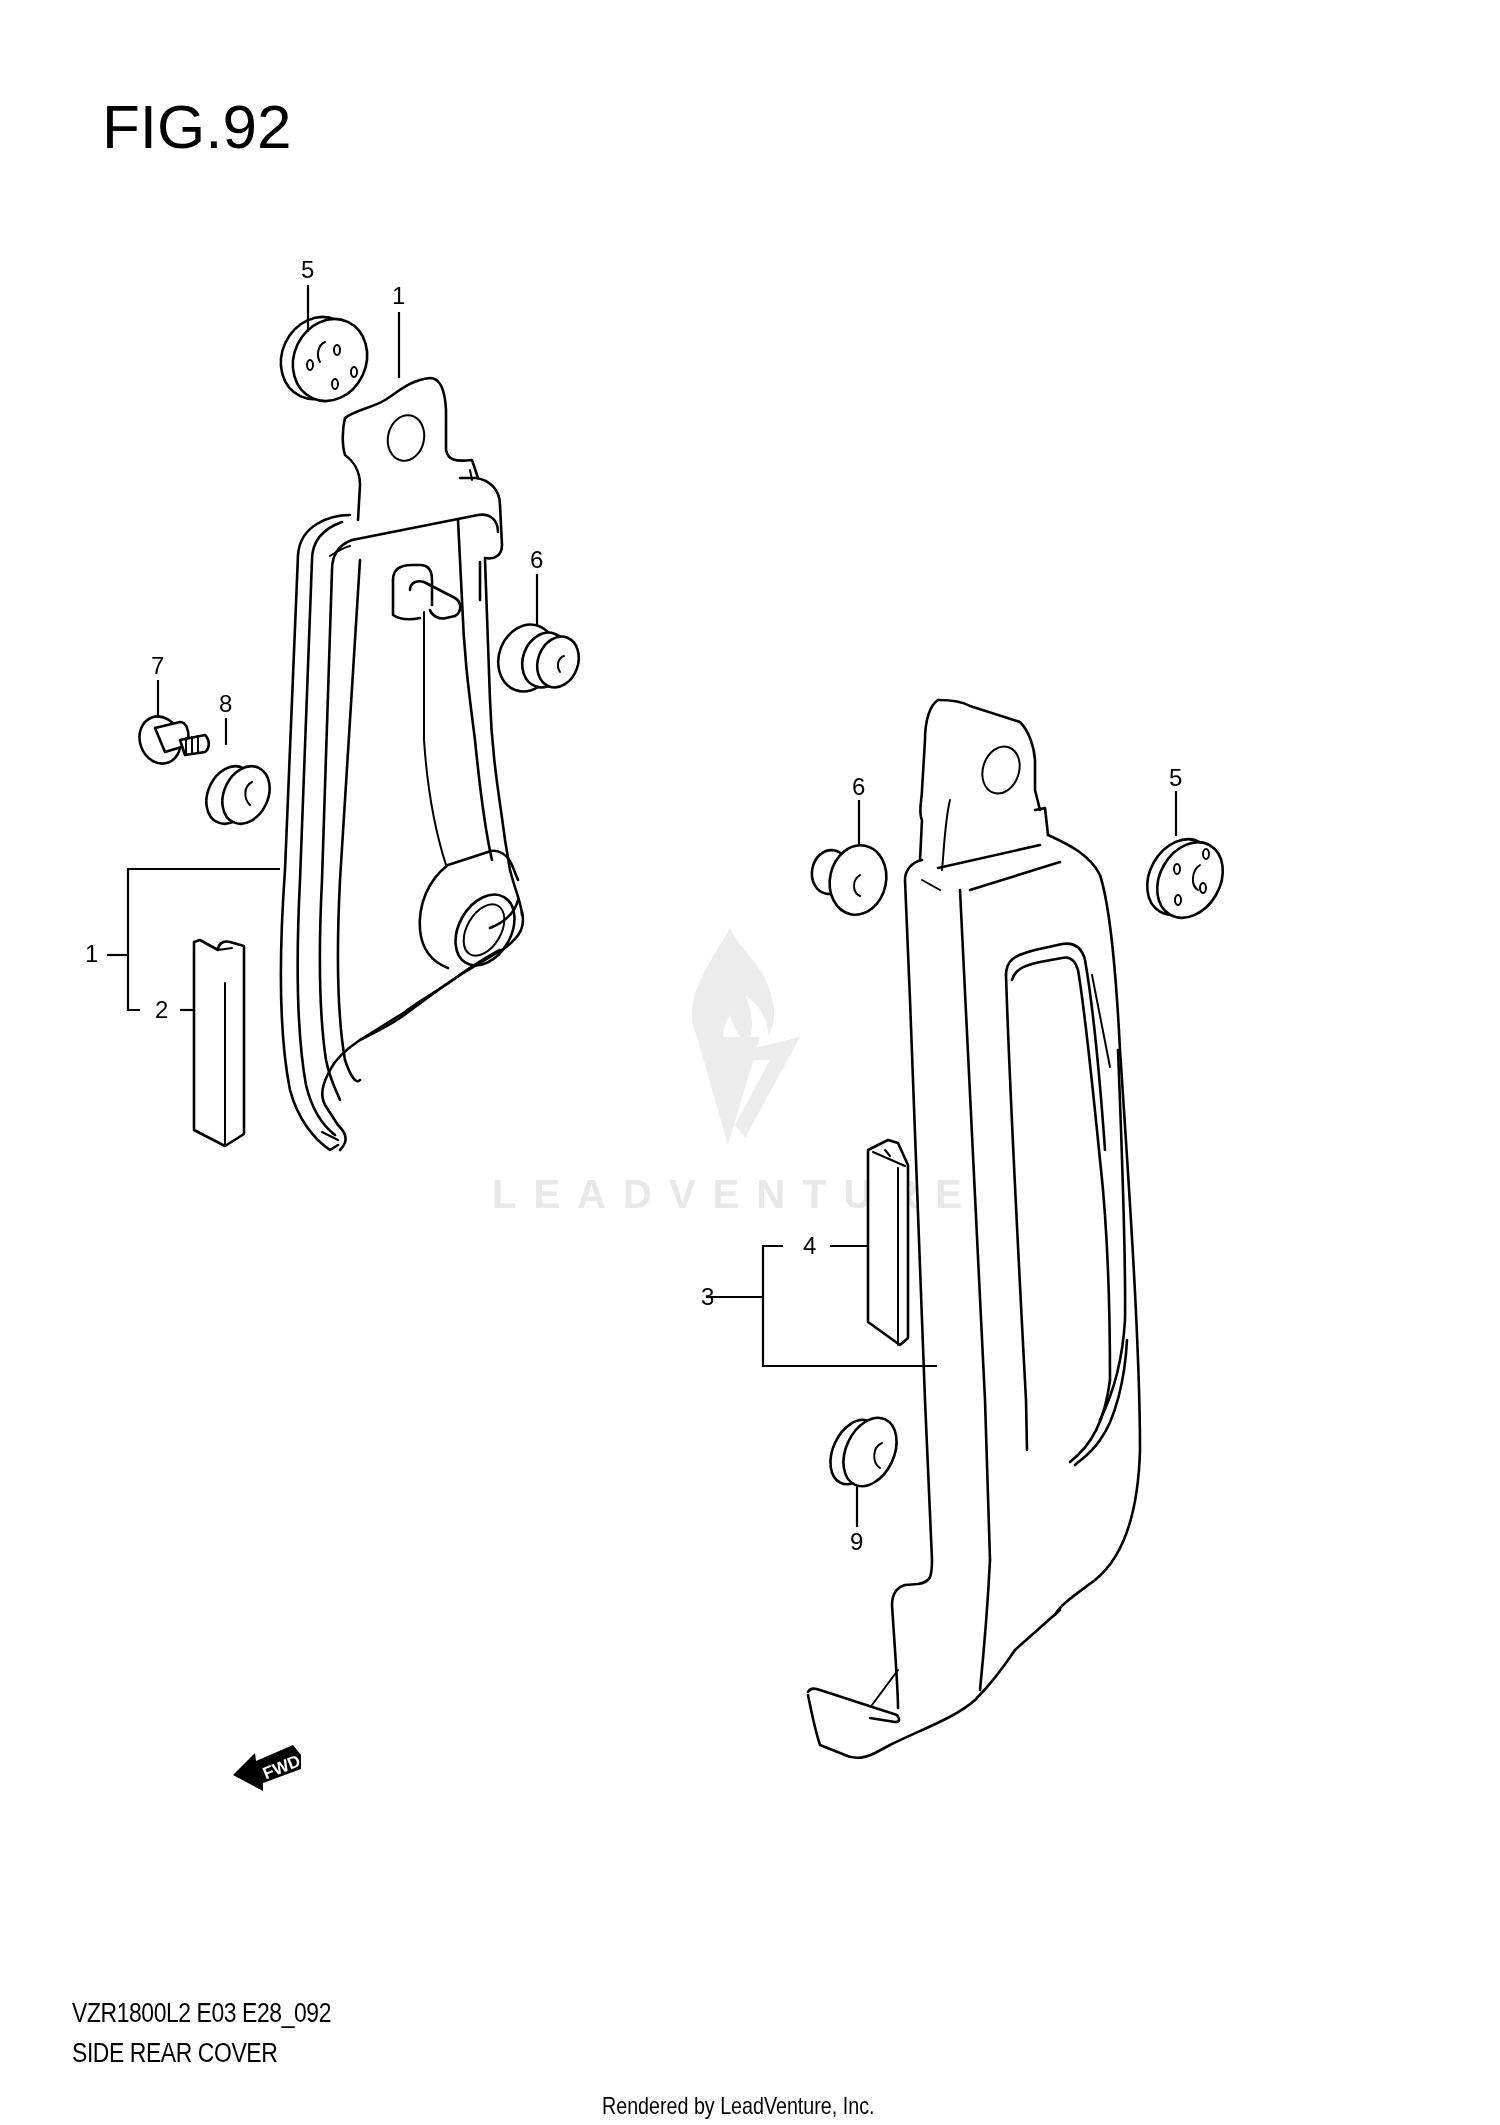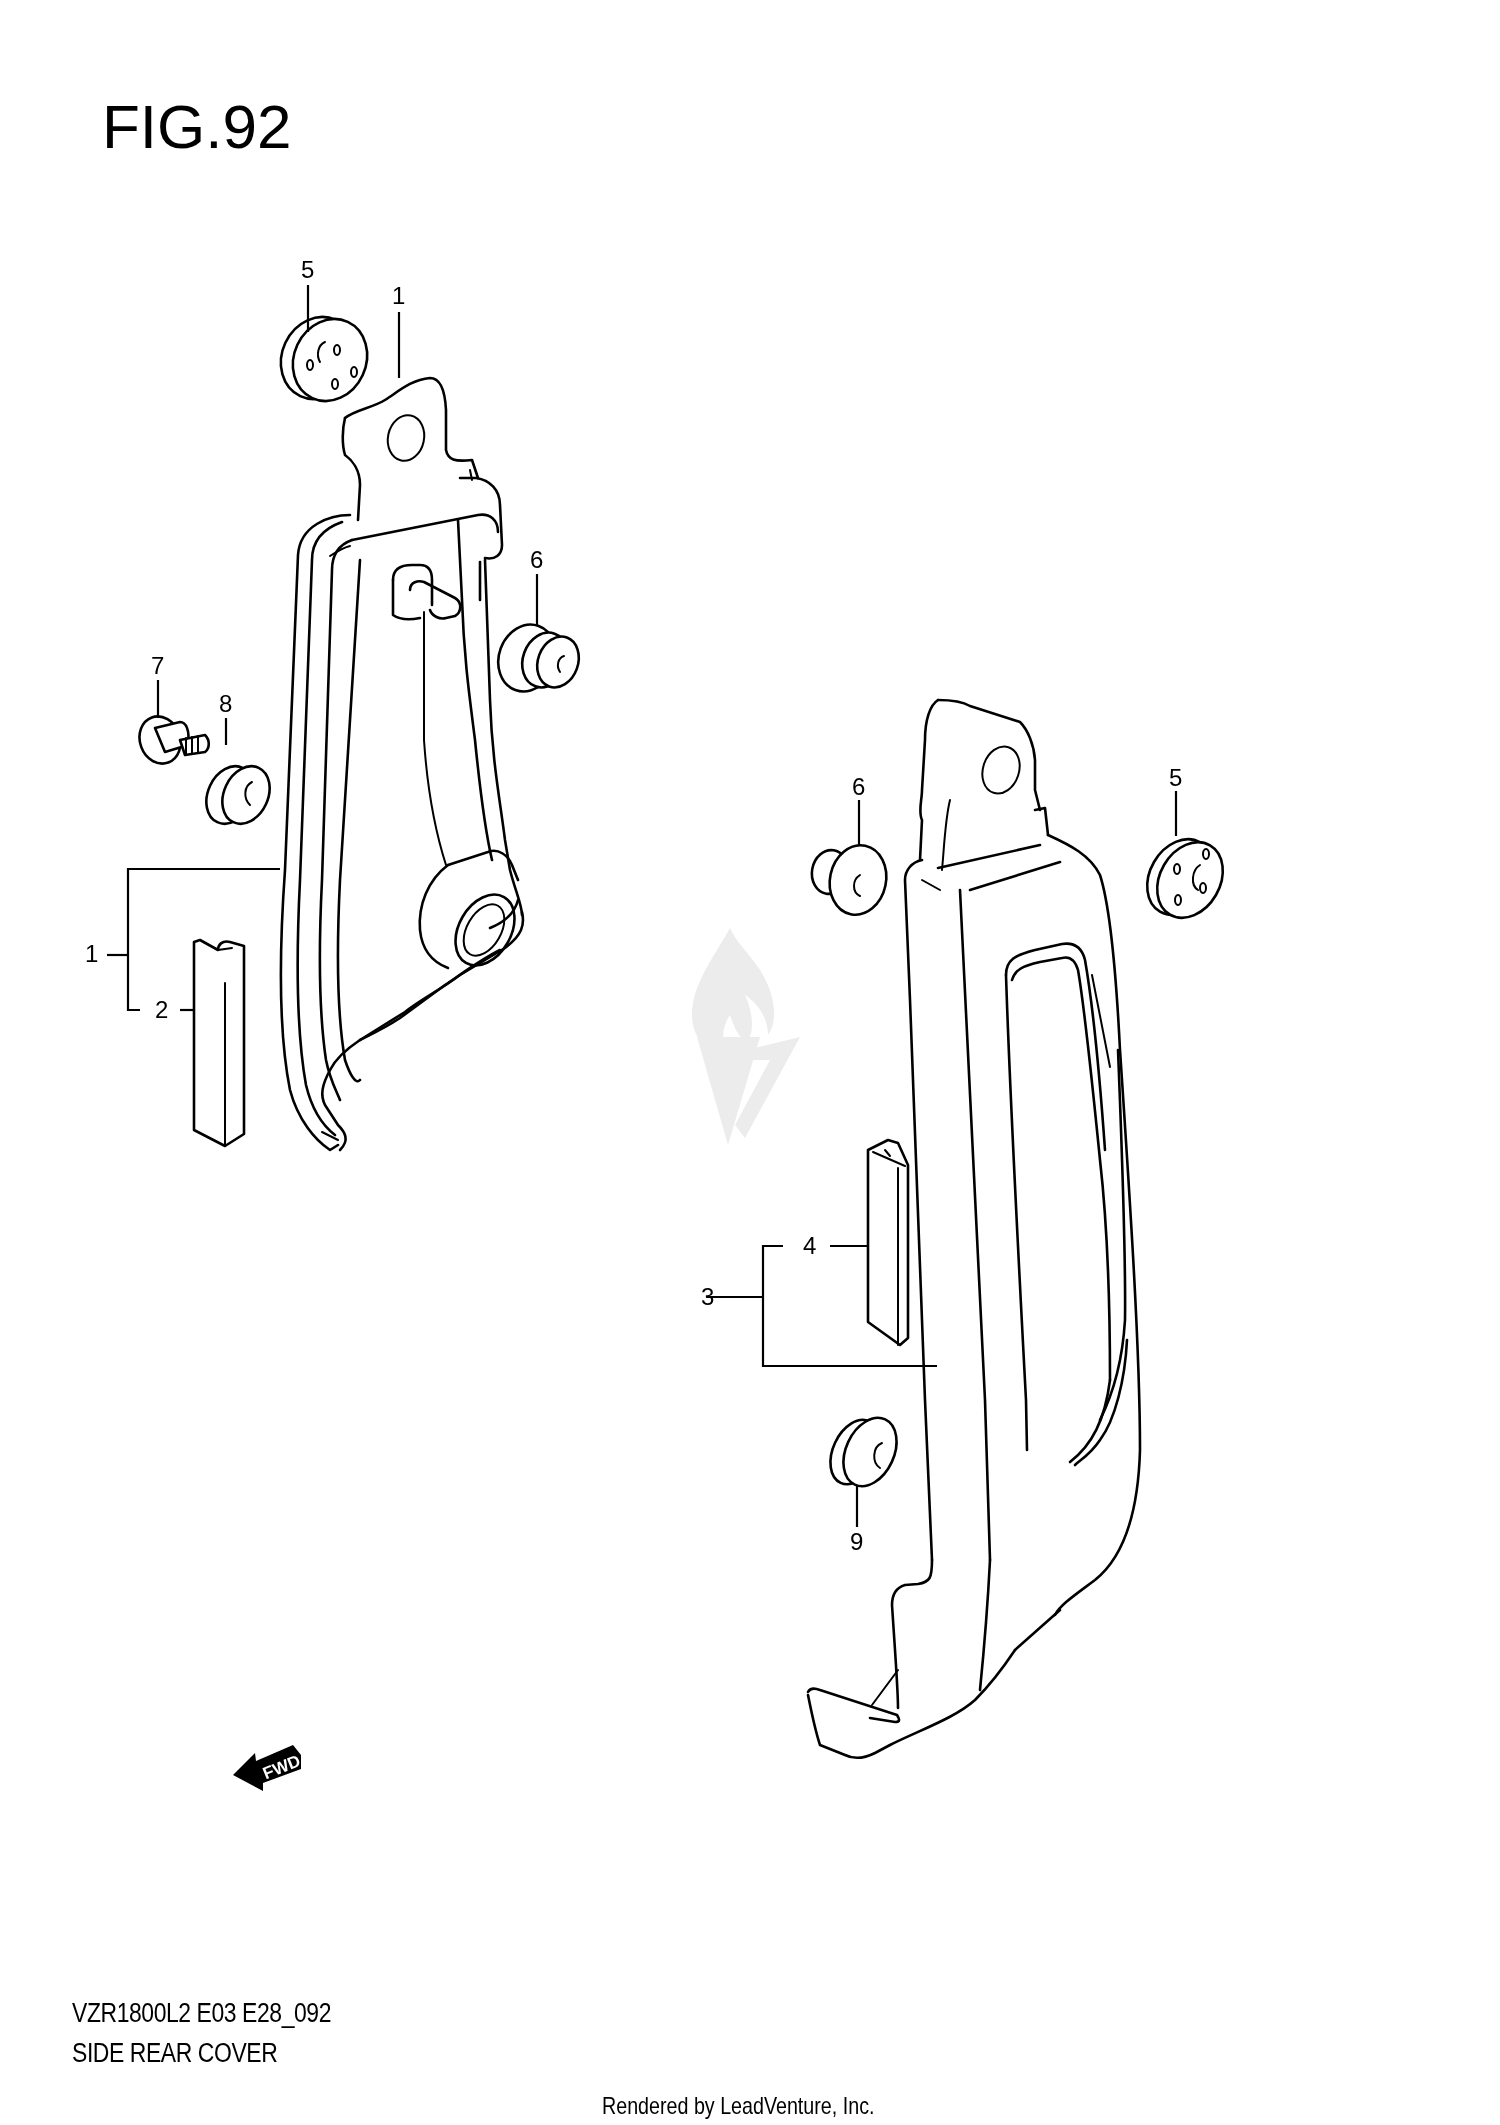--- a/index.html
+++ b/index.html
@@ -97,20 +97,21 @@
 <div class="fig-title">FIG.92</div>
 
 <div class="watermark">
   <svg width="1500" height="2125">
 
     <path d="M730 928 C 712 960, 692 985, 692 1015 C 692 1040, 710 1055, 730 1058 C 722 1045, 720 1030, 730 1015 C 735 1030, 740 1040, 748 1040 C 755 1030, 752 1010, 745 995 C 760 1005, 768 1020, 768 1035 C 778 1022, 776 995, 760 970 C 748 952, 736 942, 730 928 Z" fill="#ececec"></path>
 
     <path d="M697 1037 L 760 1037 L 728 1145 Z" fill="#ececec"></path>
     <path d="M705 1060 L 800 1037 L 745 1138 L 735 1125 L 770 1060 Z" fill="#ececec"></path>
   </svg>
+  <div class="wm-text">LEADVENTURE</div>
 </div>
 
 <svg class="diagram" viewBox="0 0 1500 2125">
 
   <g>
 
     <path class="ln" d="M 345 418 C 355 410, 372 408, 385 400 C 398 392, 410 380, 430 378 C 440 378, 445 390, 446 410 L 446 450 C 448 460, 455 462, 472 460 L 478 478"></path>
     <path class="ln" d="M 345 418 C 342 430, 342 445, 345 455 C 352 460, 360 470, 360 485 L 358 520"></path>
     <ellipse class="thin" cx="406" cy="438" rx="18" ry="23" transform="rotate(12 406 438)"></ellipse>
 

